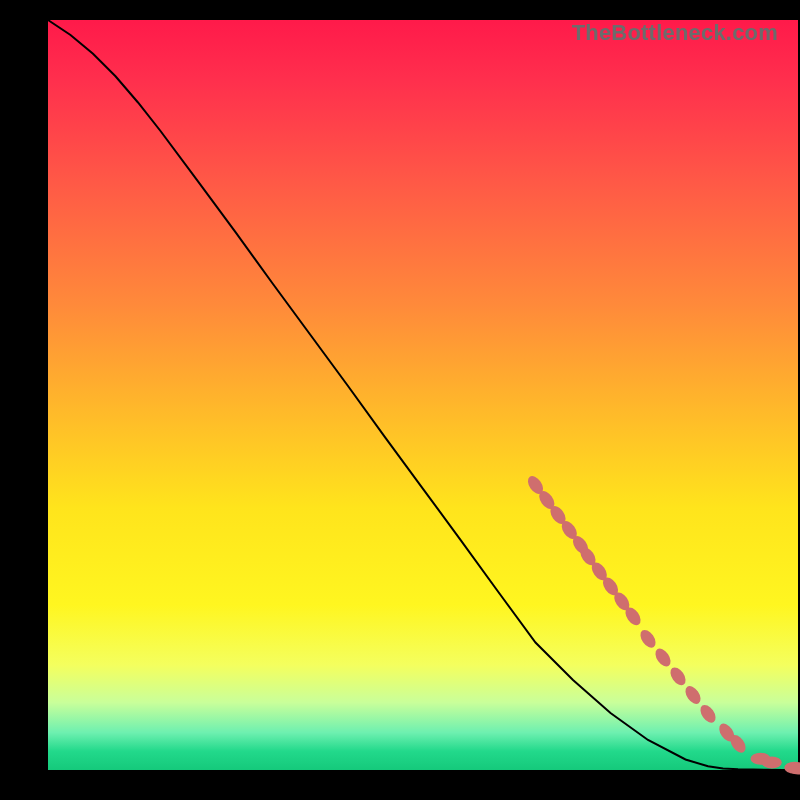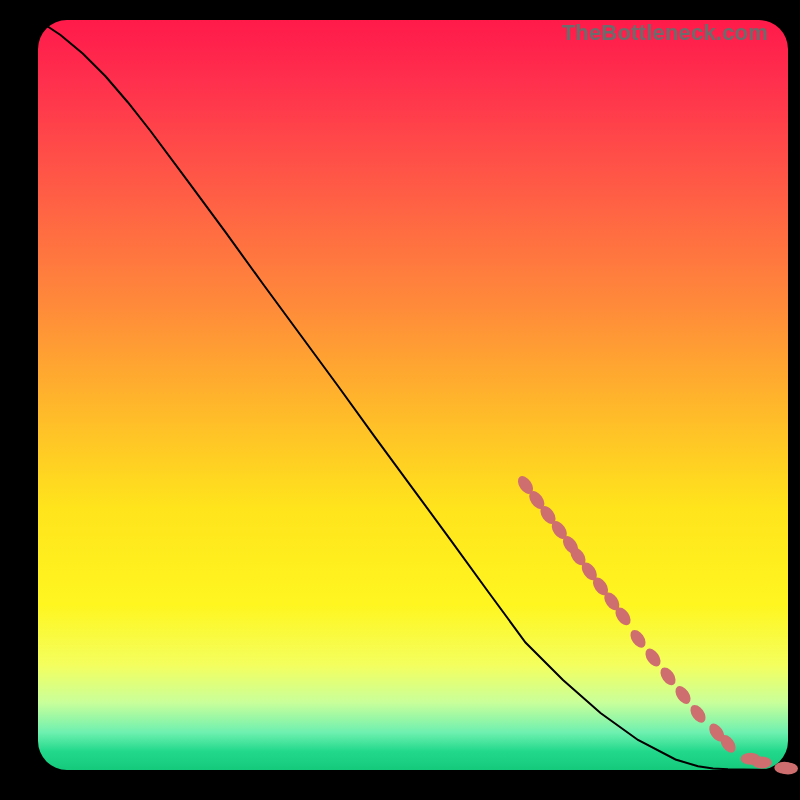--- a/index.html
+++ b/index.html
@@ -4,39 +4,38 @@
 <style>
   * { margin: 0; padding: 0; box-sizing: border-box; }
   html, body { width: 800px; height: 800px; overflow: hidden; background: #000; }
   .frame {
     position: relative;
     width: 800px;
     height: 800px;
   }
   .plot-area {
     position: absolute;
-    left: 38px;
+    left: 48px;
     top: 20px;
     width: 750px;
     height: 750px;
     background: linear-gradient(to bottom,
       #ff1a4a 0%,
       #ff2f4d 8%,
       #ff5a46 22%,
       #ff8a3a 38%,
       #ffb92a 52%,
       #ffe41c 65%,
       #fff620 78%,
       #f4ff5e 86%,
       #c9ff9a 91%,
       #6ef0b0 95%,
       #22d98b 97.5%,
       #15c97b 100%
     );
-    border-radius: 29px;
   }
   .watermark {
     position: absolute;
     top: 0;
     right: 20px;
     font-family: Arial, Helvetica, sans-serif;
     font-size: 22px;
     font-weight: 600;
     color: #6c6c6c;
     letter-spacing: 0.2px;

